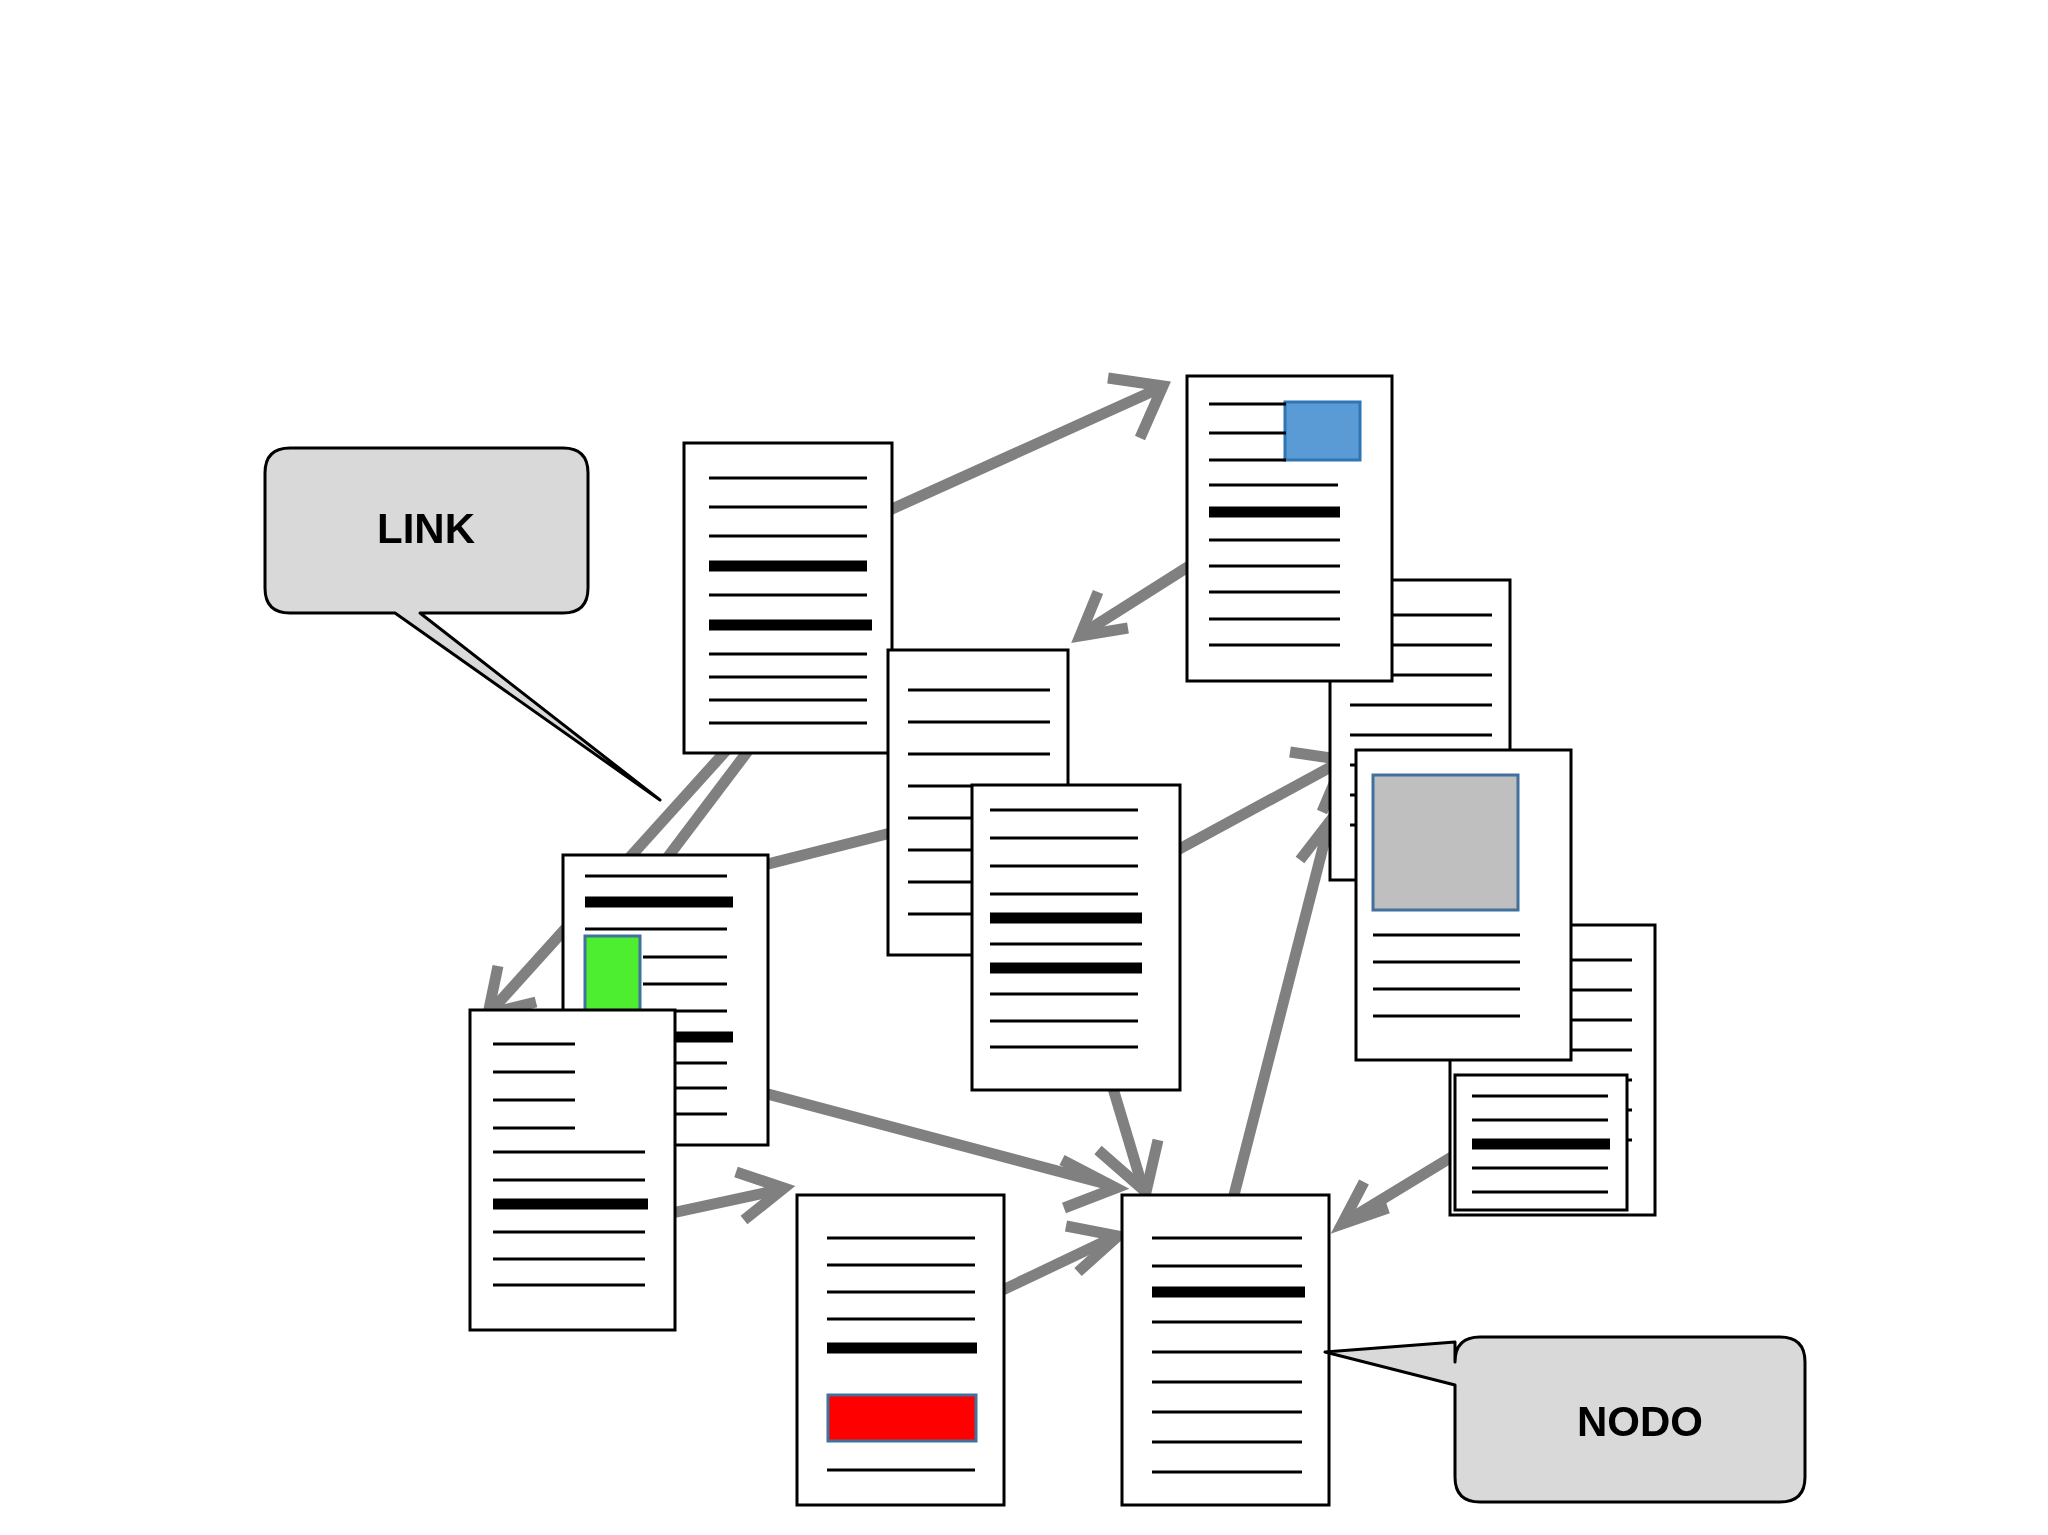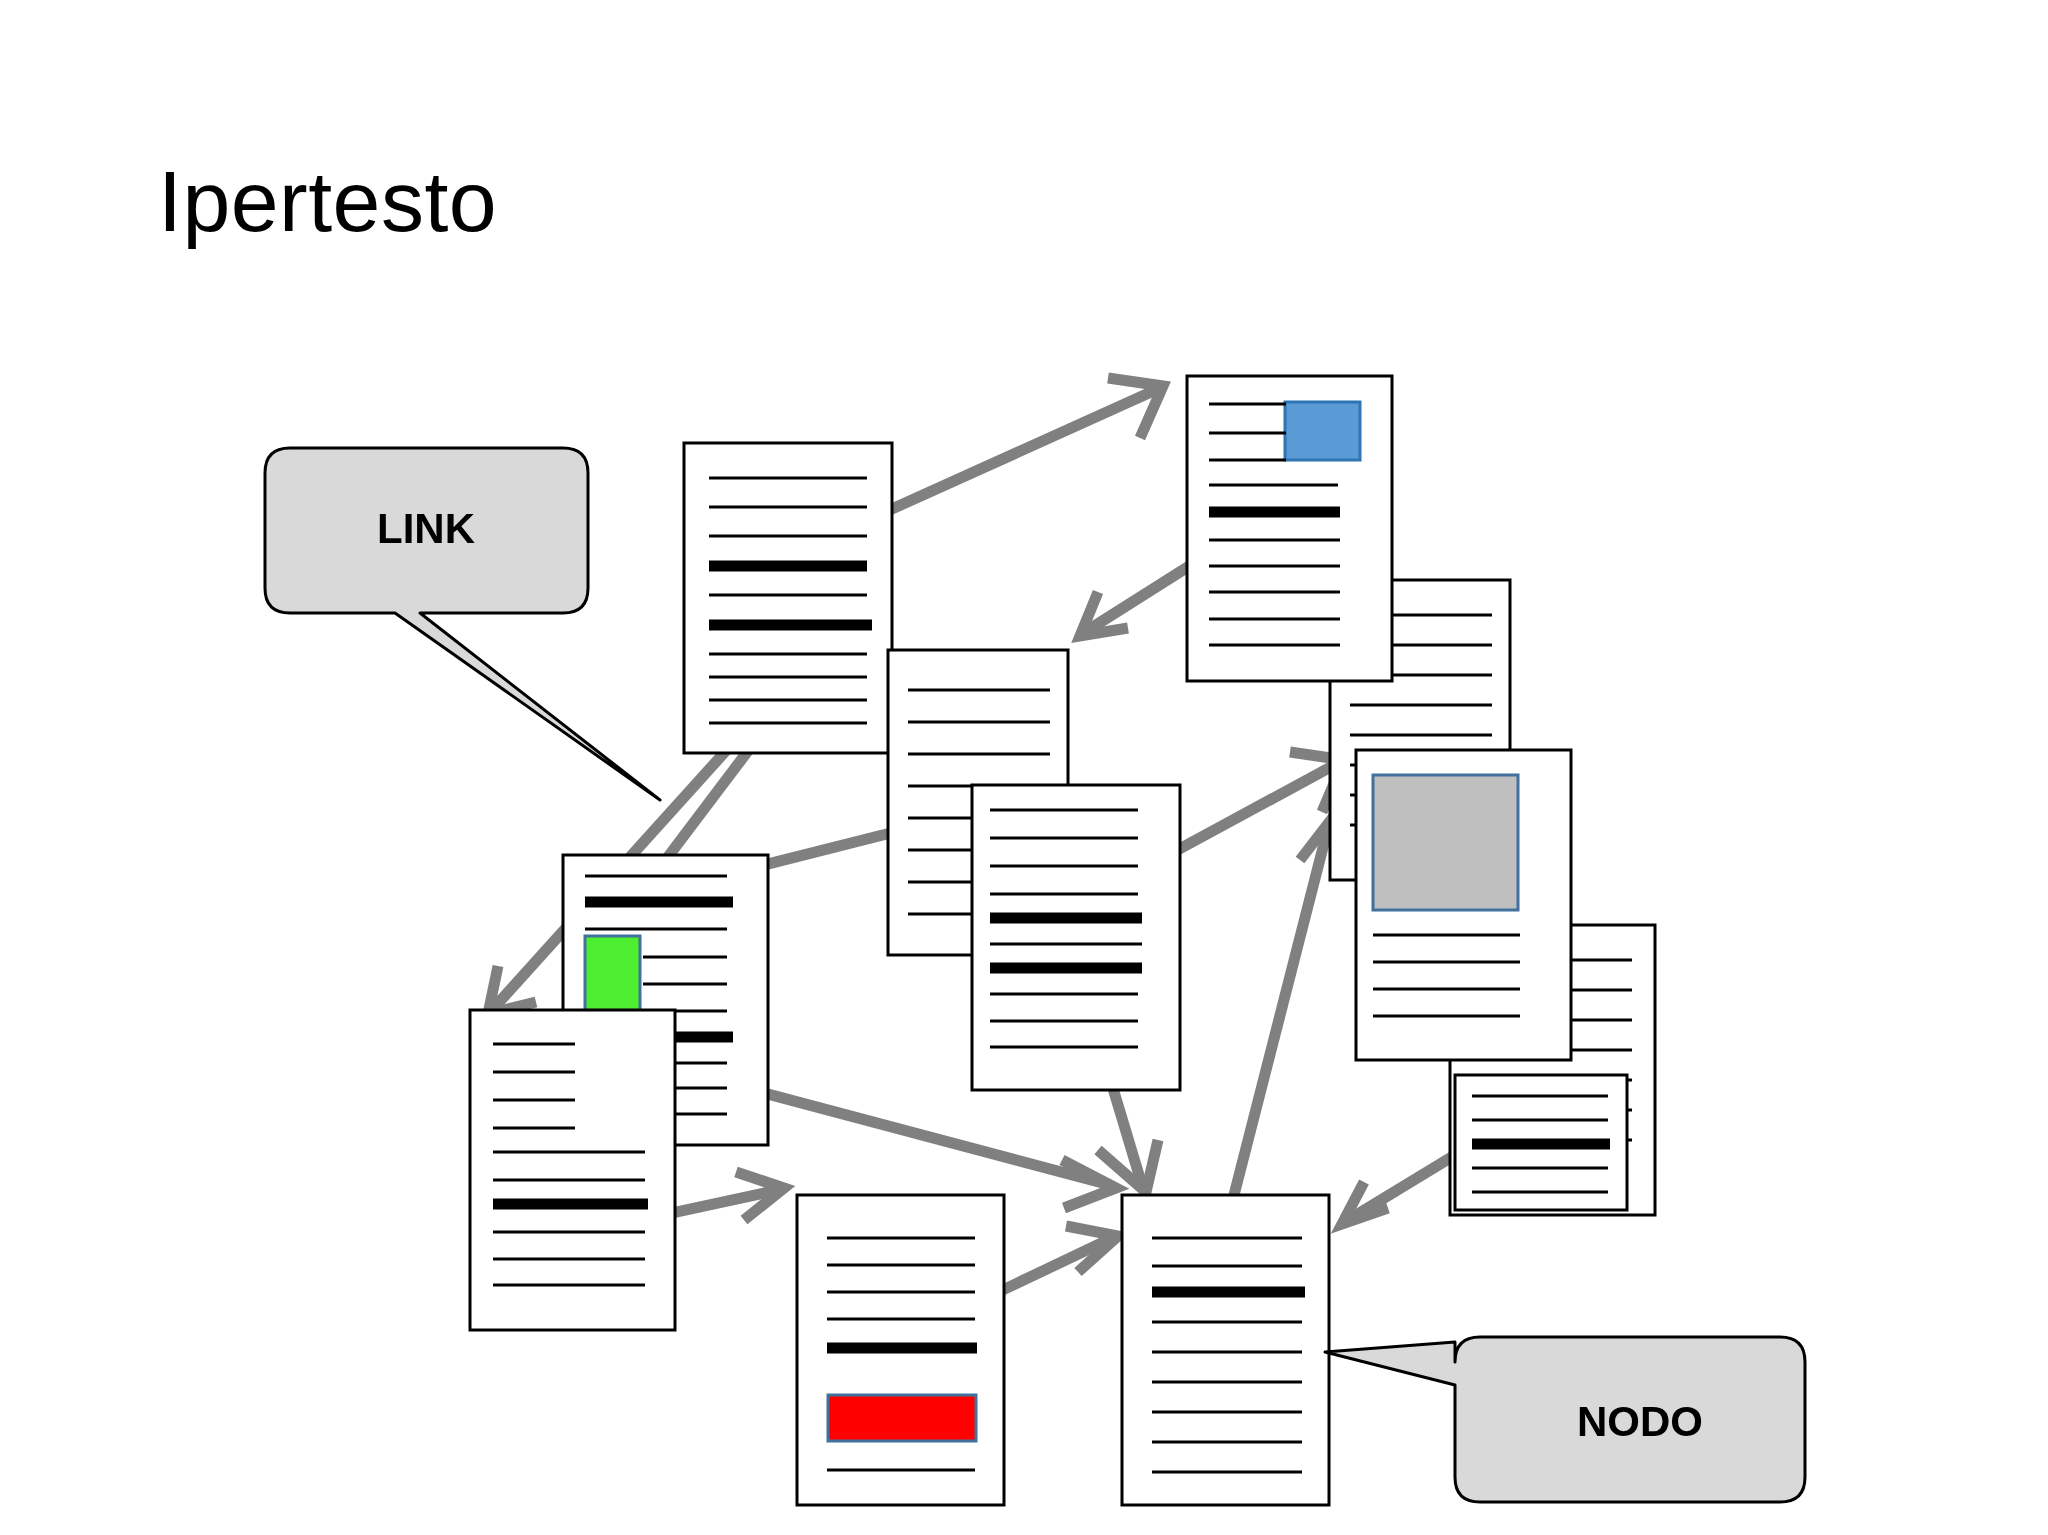--- a/index.html
+++ b/index.html
@@ -78,21 +78,20 @@
     text-anchor: middle;
     dominant-baseline: middle;
   }
   .swatch { stroke-width: 3; }
 </style>
 </head>
 <body>
 
 <div id="stage">
 
-  <div id="title">Ipertesto</div>
 
   <svg id="diagram" viewBox="0 0 2048 1535" xmlns="http://www.w3.org/2000/svg">
 
     <g>
 
       <g>
         <line class="link-arrow" x1="790" y1="555" x2="1160" y2="388"></line>
         <polyline class="arrow-head" points="1108,378 1163,386 1140,438"></polyline>
       </g>
 

